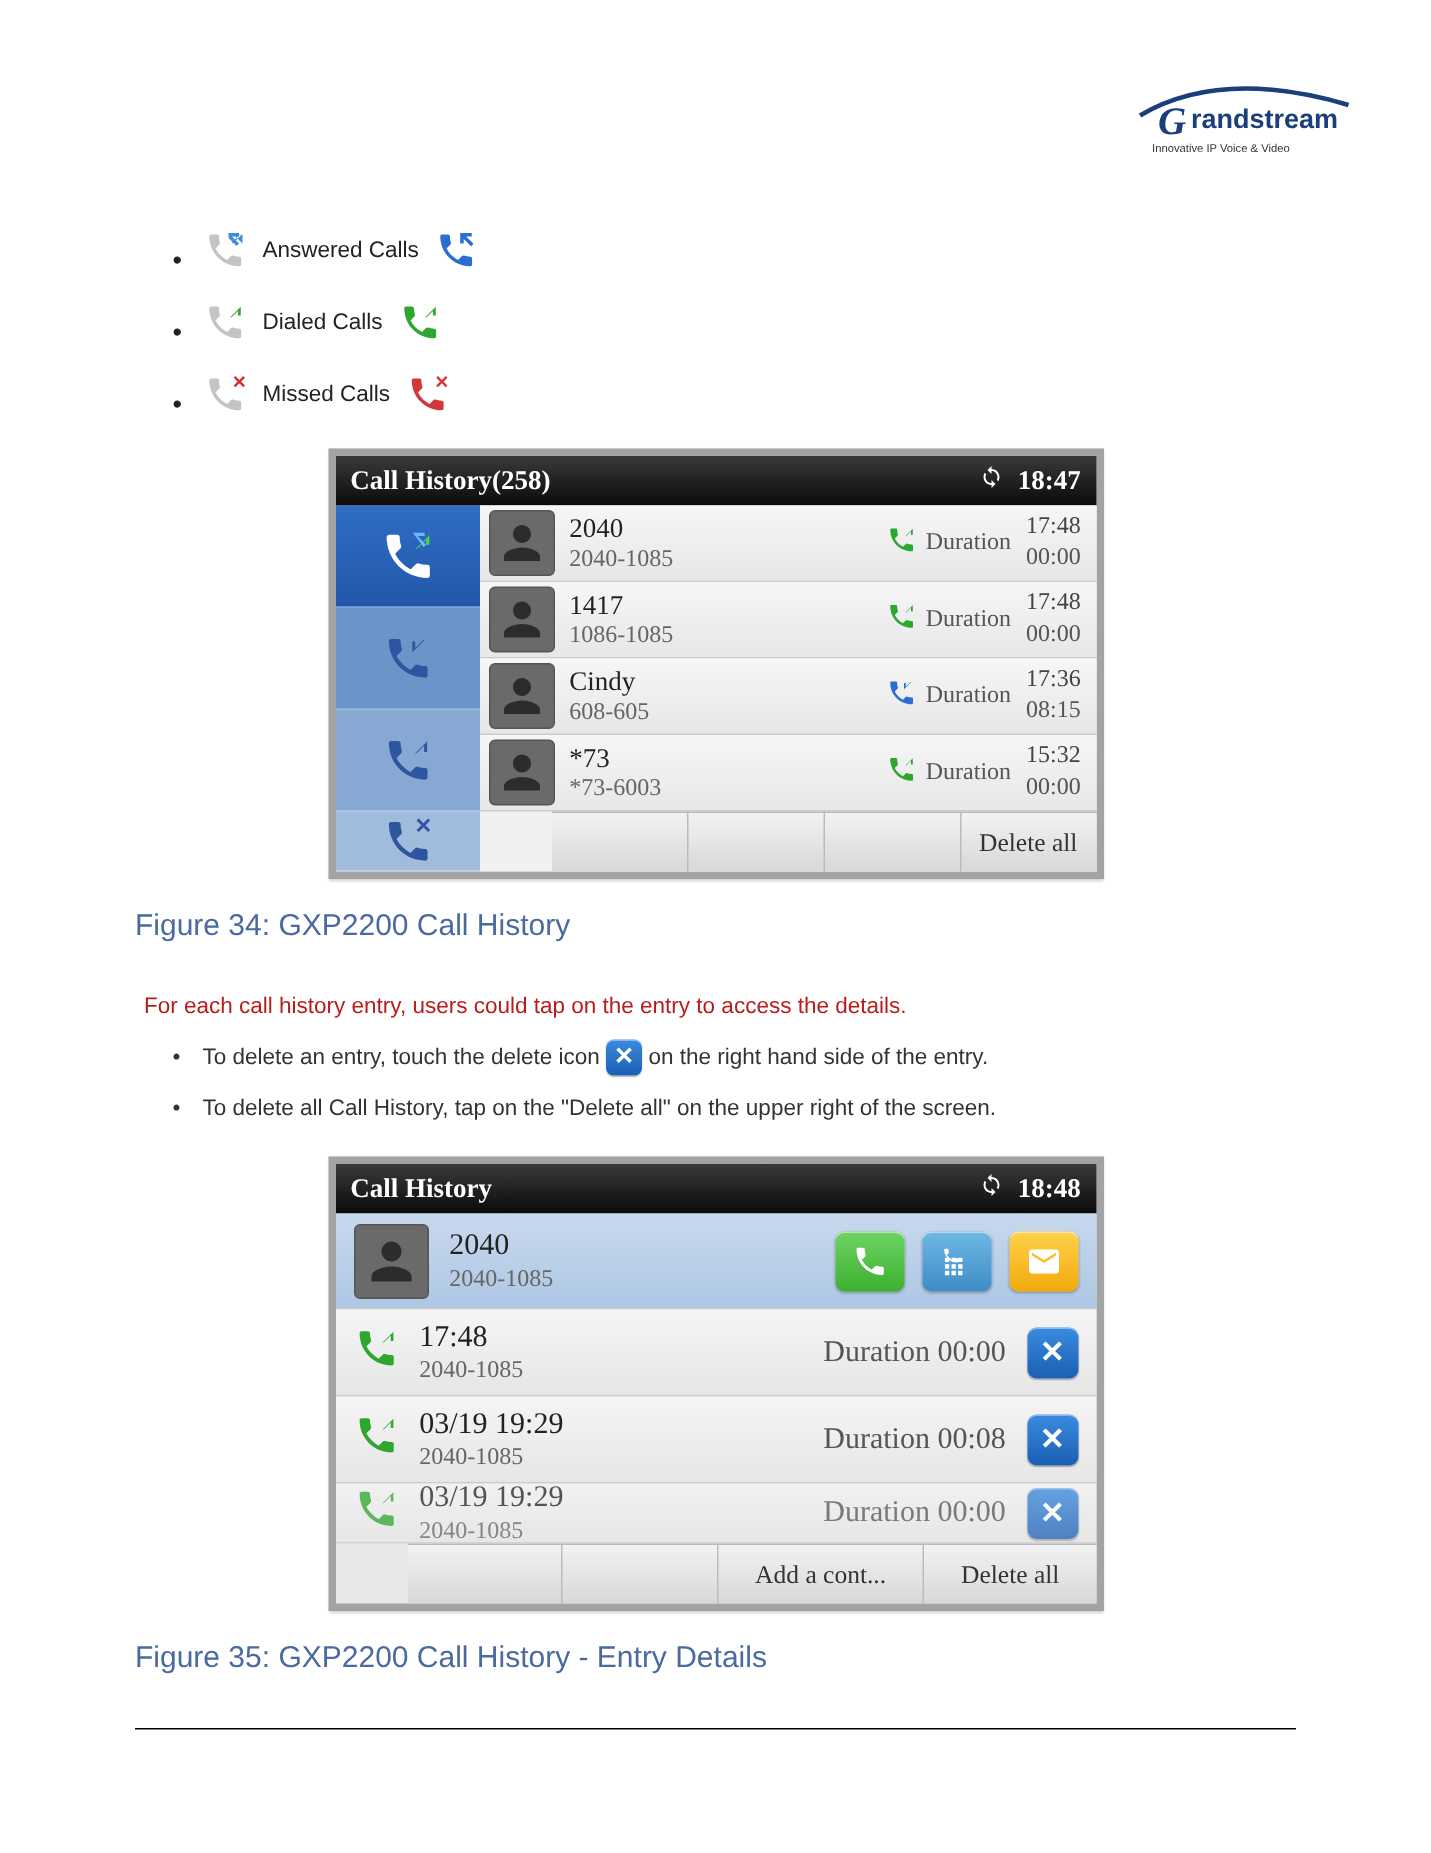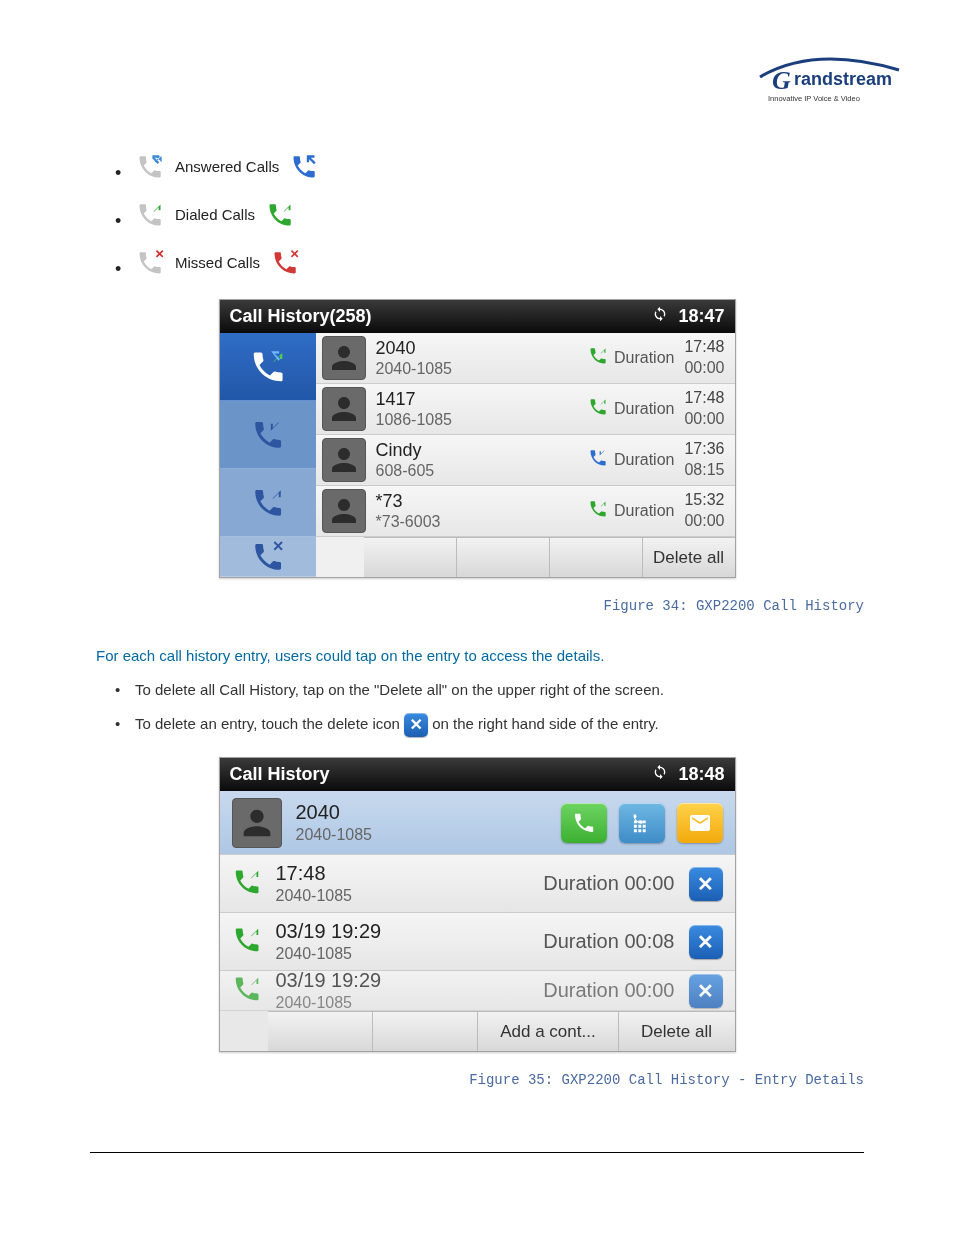--- a/index.html
+++ b/index.html
@@ -53,23 +53,23 @@
   .legend-label { font-size: 15px; color: #222; }
 
   .phone-icon {
     width: 30px; height: 30px;
     display: inline-flex; align-items: center; justify-content: center;
   }
 
   .screenshot {
     width: 517px;
     margin: 20px auto;
-    border: 1px solid #a3a3a3;
+    border: 5px solid #a3a3a3;
     background: #e8e8e8;
-    font-family: Liberation Sans, sans-serif;
+    font-family: Liberation Serif, serif;
     box-shadow: 0 1px 2px rgba(0,0,0,0.2);
   }
   .ss-header {
     background: linear-gradient(#3a3a3a, #0a0a0a);
     color: #fff;
     display: flex;
     align-items: center;
     justify-content: space-between;
     padding: 6px 10px;
     font-size: 18px;
@@ -118,30 +118,29 @@
     margin-left: 48px;
   }
   .ss-footer .fcell {
     flex: 1; border-left: 1px solid #bbb;
     display: flex; align-items: center; justify-content: center;
     font-size: 17px; color: #333;
   }
   .ss-footer .fcell:first-child { border-left: none; }
 
   .caption {
-    text-align: right;
+    text-align: left;
     color: #4a6aa0;
-    font-size: 14px;
+    font-size: 20px;
     margin: 14px 0 30px 0;
-    font-family: Liberation Mono, monospace;
   }
 
   .mid-text {
     font-size: 15px;
-    color: #0369a1;
+    color: #b91c1c;
     line-height: 1.6;
     padding: 0 6px;
   }
 
   ul.inner-bullets { list-style: none; padding-left: 45px; }
   ul.inner-bullets > li {
     position: relative;
     font-size: 15px;
     line-height: 1.6;
     margin: 10px 0;
@@ -414,26 +413,26 @@
         </div>
       </div>
     </div>
   </div>
 
   <div class="caption">Figure 34: GXP2200 Call History</div>
 
   <p class="mid-text">For each call history entry, users could tap on the entry to access the details.</p>
 
   <ul class="inner-bullets">
-    <li>To delete all Call History, tap on the "Delete all" on the upper right of the screen.</li>
     <li>
       <span>To delete an entry, touch the delete icon </span>
       <span class="x-btn">✕</span>
       <span> on the right hand side of the entry.</span>
     </li>
+    <li>To delete all Call History, tap on the "Delete all" on the upper right of the screen.</li>
   </ul>
 
   <div class="screenshot">
     <div class="ss-header">
       <span>Call History</span>
       <span class="right">
         <span><svg width="16" height="16" viewBox="0 0 24 24">
               <path fill="#fff" d="M12 4V1L8 5l4 4V6c3.3 0 6 2.7 6 6 0 1-.2 2-.7 2.8l1.5 1.5C19.5 15 20 13.5 20 12c0-4.4-3.6-8-8-8zm0 14c-3.3 0-6-2.7-6-6 0-1 .2-2 .7-2.8L5.2 7.7C4.5 9 4 10.5 4 12c0 4.4 3.6 8 8 8v3l4-4-4-4v3z"></path>
             </svg></span>
         <span>18:48</span>

